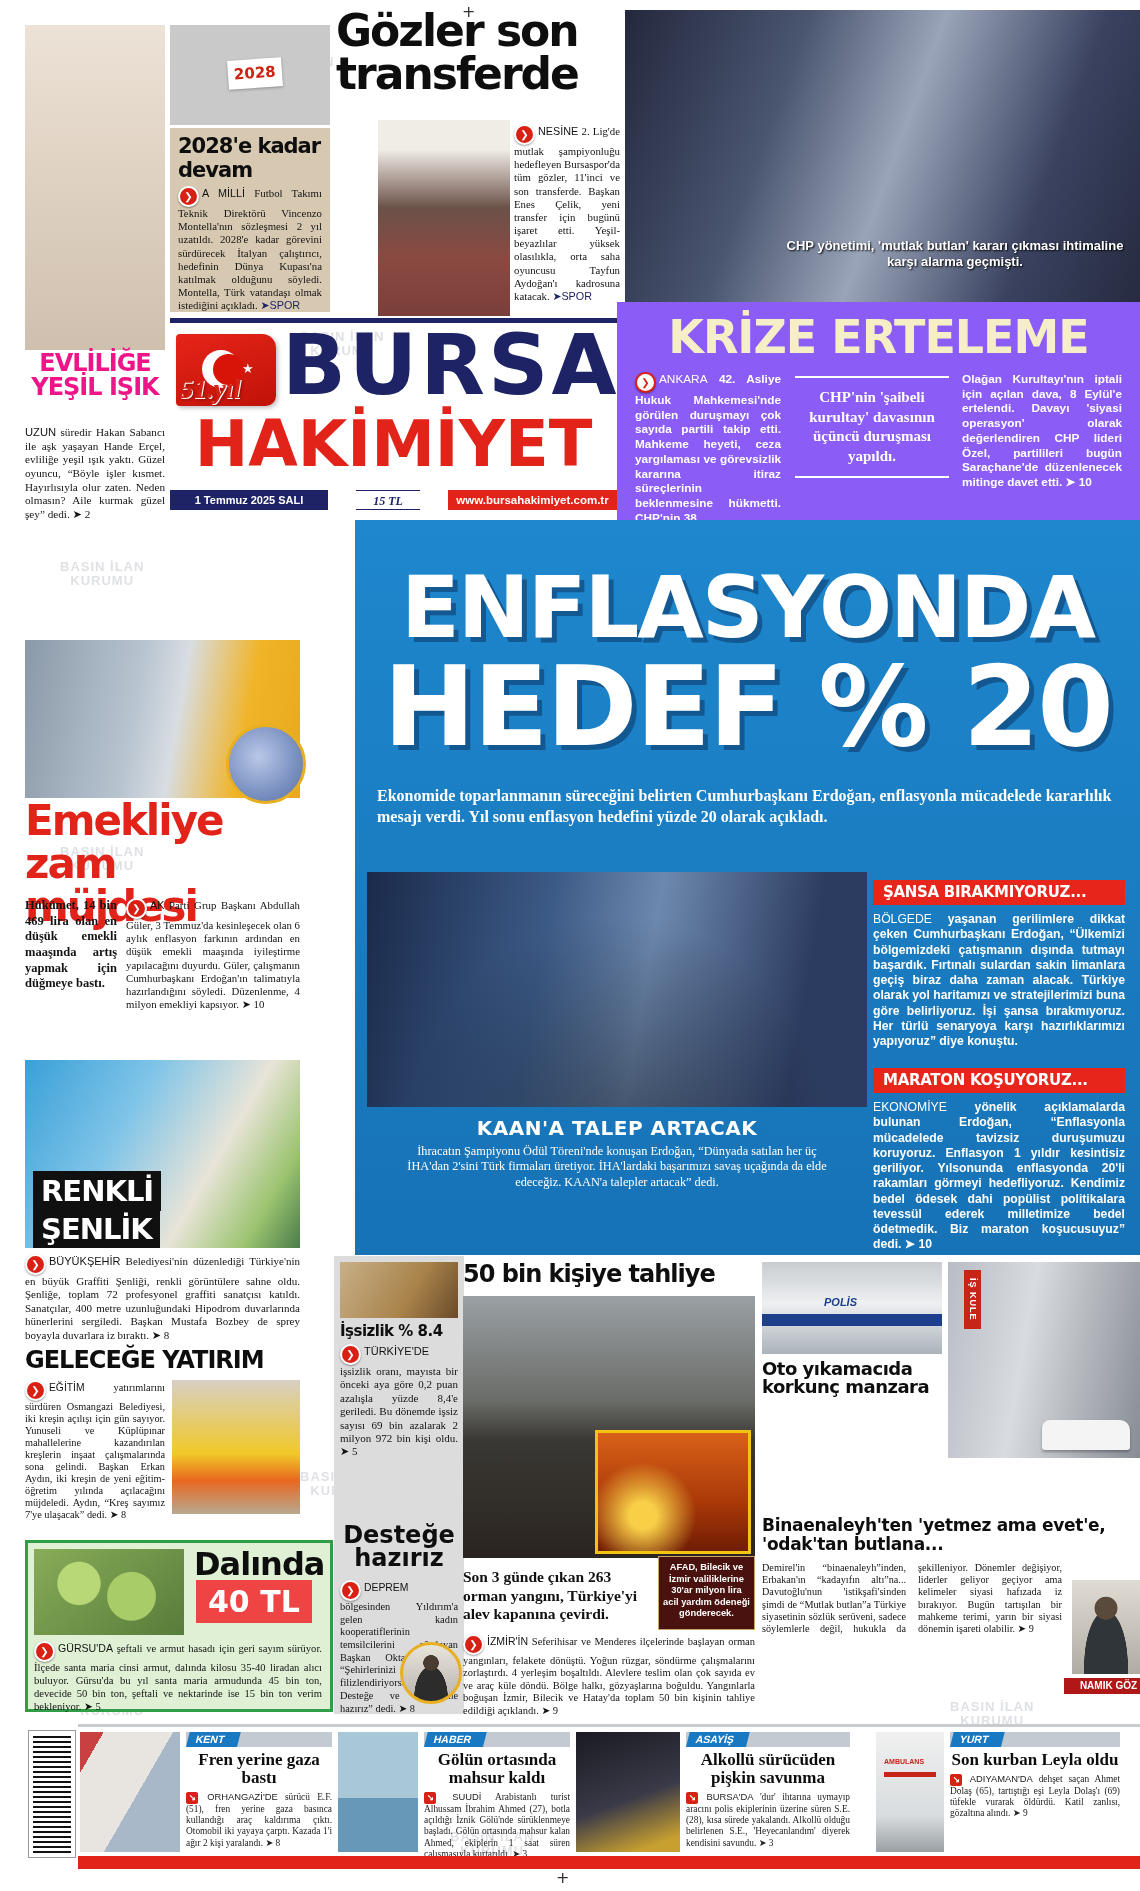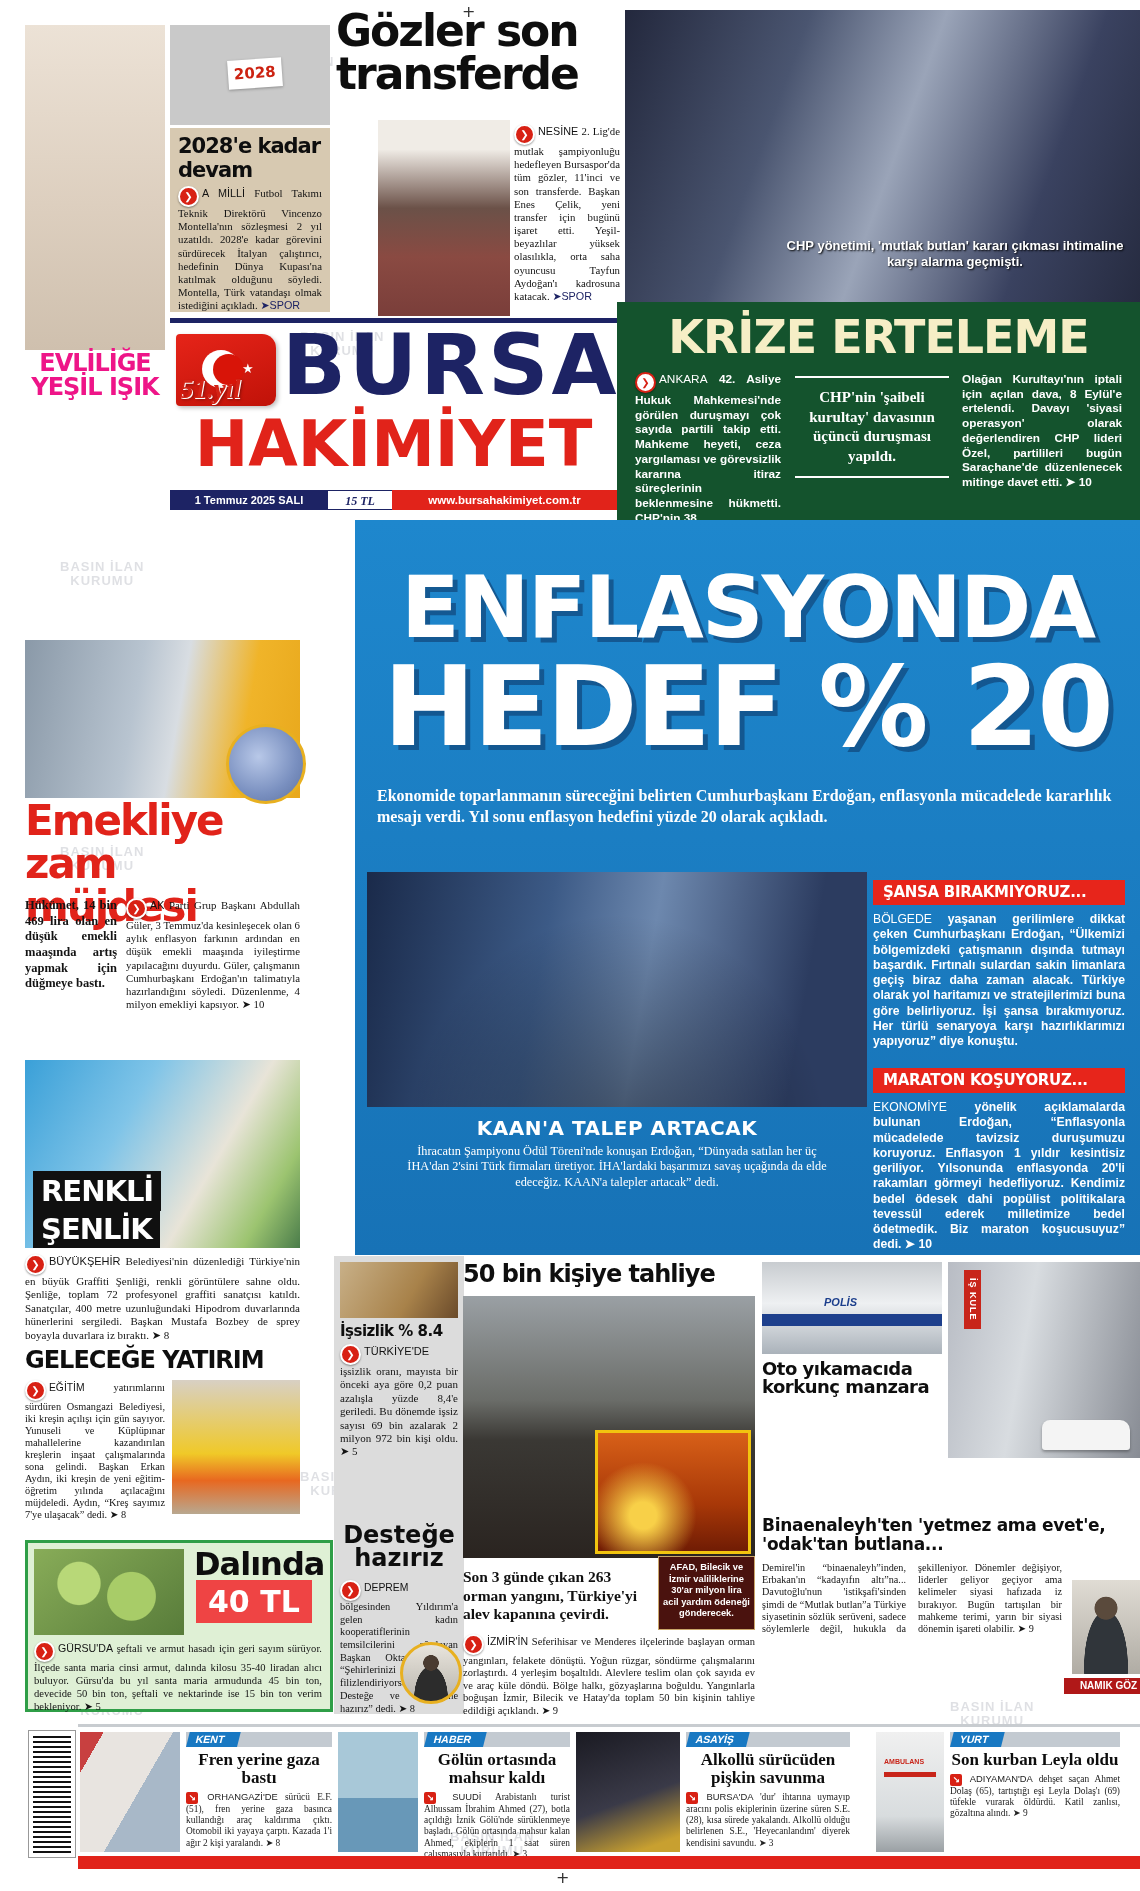--- a/index.html
+++ b/index.html
@@ -53,55 +53,56 @@
   <span class="wm" style="left:70px;top:1690px;">BASIN İLAN
 KURUMU</span>
   <span class="wm" style="left:950px;top:1700px;">BASIN İLAN
 KURUMU</span>
   <span class="wm" style="left:450px;top:1830px;">BASIN İLAN
 KURUMU</span>
 
   <div class="ph" style="left:25px;top:25px;width:140px;height:325px;background:linear-gradient(180deg,#ece2d6,#ddcfbf 55%,#cfc0ae);"></div>
   <div class="hd ml" style="left:25px;top:352px;width:140px;font-size:24px;line-height:.98;color:#ee1588;text-align:center;letter-spacing:-1px;">EVLİLİĞE
 YEŞİL IŞIK</div>
+  <div class="bt" style="left:25px;top:426px;width:140px;height:140px;"><span class="ld">UZUN</span> <span>süredir Hakan Sabancı ile aşk yaşayan Hande Erçel, evliliğe yeşil ışık yaktı. Güzel oyuncu, “Böyle işler kısmet. Hayırlısıyla olur zaten. Neden olmasın? Aile kurmak güzel şey” dedi. ➤ 2</span></div>
 
   <div class="ph" style="left:170px;top:25px;width:160px;height:100px;background:linear-gradient(120deg,#a33;background:linear-gradient(120deg,#993333 0%,#c8c4c0 35%,#efefef 60%,#b8b4b0 100%);">
     <span style="position:absolute;left:58px;top:34px;background:#fff;color:#c21;font:bold 15px/1 'DejaVu Sans',sans-serif;padding:7px 6px;transform:rotate(-4deg);box-shadow:0 1px 3px rgba(0,0,0,.3);">2028</span>
   </div>
   <div class="abs" style="left:170px;top:128px;width:160px;height:184px;background:#d7c9b1;padding:0;">
     <div class="hd" style="position:static;font-size:21px;letter-spacing:-1px;padding:6px 8px 2px 8px;">2028'e kadar devam</div>
     <div class="bt" style="position:static;padding:2px 8px;font-size:10.8px;"><span class="ic">❯</span><span class="ld">A MİLLİ</span> <span>Futbol Takımı Teknik Direktörü Vincenzo Montella'nın sözleşmesi 2 yıl uzatıldı. 2028'e kadar görevini sürdürecek İtalyan çalıştırıcı, hedefinin Dünya Kupası'na katılmak olduğunu söyledi. Montella, Türk vatandaşı olmak istediğini açıkladı.</span> <span class="ld" style="color:#1d2364;">➤SPOR</span></div>
   </div>
 
   <div class="hd ml" style="left:336px;top:10px;width:290px;font-size:44px;line-height:.97;letter-spacing:-2px;">Gözler son
 transferde</div>
   <div class="ph" style="left:378px;top:120px;width:132px;height:196px;background:linear-gradient(180deg,#f0ece6 15%,#6b5148 45%,#8a4a42 70%,#7a3e3a);"></div>
   <div class="bt" style="left:514px;top:124px;width:106px;height:196px;font-size:10.8px;"><span class="ic">❯</span><span class="ld">NESİNE</span> <span>2. Lig'de mutlak şampiyonluğu hedefleyen Bursaspor'da tüm gözler, 11'inci ve son transferde. Başkan Enes Çelik, yeni transfer için bugünü işaret etti. Yeşil-beyazlılar yüksek olasılıkla, orta saha oyuncusu Tayfun Aydoğan'ı kadrosuna katacak.</span> <span class="ld" style="color:#1d2364;">➤SPOR</span></div>
 
   <div class="ph" style="left:625px;top:10px;width:515px;height:292px;background:linear-gradient(110deg,#23283d,#4a5570 30%,#9aa4b8 52%,#3a4260 78%,#262b40);">
     <div style="position:absolute;left:155px;top:228px;width:350px;color:#fff;font:bold 13px/1.2 'Liberation Sans',sans-serif;text-align:center;text-shadow:1px 1px 2px #000;">CHP yönetimi, 'mutlak butlan' kararı çıkması ihtimaline karşı alarma geçmişti.</div>
   </div>
-  <div class="abs" style="left:617px;top:302px;width:523px;height:262px;background:#14532d;">
+  <div class="abs" style="left:617px;top:302px;width:523px;height:262px;background:#8b5cf6;">
     <div class="hd" style="left:0;top:8px;width:523px;font-size:46px;color:#f6eec6;text-align:center;letter-spacing:-1px;">KRİZE ERTELEME</div>
     <div class="bt" style="left:18px;top:70px;width:146px;color:#fff;font:bold 11.8px/1.25 'Liberation Sans',sans-serif;"><span class="ic" style="background:#fff;color:#d82114;border-color:#d82114;">❯</span><span class="ld">ANKARA</span> <span>42. Asliye Hukuk Mahkemesi'nde görülen duruşmayı çok sayıda partili takip etti. Mahkeme heyeti, ceza yargılaması ve görevsizlik kararına itiraz süreçlerinin beklenmesine hükmetti. CHP'nin 38.</span></div>
     <div style="position:absolute;left:178px;top:74px;width:150px;color:#fff;font:bold 15px/1.3 'Liberation Serif',serif;text-align:center;border-top:2px solid #fff;border-bottom:2px solid #fff;padding:10px 2px;">CHP'nin 'şaibeli kurultay' davasının üçüncü duruşması yapıldı.</div>
     <div class="bt" style="left:345px;top:70px;width:160px;color:#fff;font:bold 11.8px/1.25 'Liberation Sans',sans-serif;">Olağan Kurultayı'nın iptali için açılan dava, 8 Eylül'e ertelendi. Davayı 'siyasi operasyon' olarak değerlendiren CHP lideri Özel, partilileri bugün Saraçhane'de düzenlenecek mitinge davet etti. ➤ 10</div>
   </div>
 
   <div class="abs" style="left:170px;top:318px;width:447px;height:196px;">
     <div style="position:absolute;left:0;top:0;width:447px;height:5px;background:#1d2364;"></div>
     <div style="position:absolute;left:6px;top:16px;width:100px;height:72px;background:linear-gradient(160deg,#e62419,#c01208);border-radius:4px 14px 10px 4px;box-shadow:2px 2px 4px rgba(0,0,0,.25);">
       <div style="position:absolute;left:26px;top:16px;width:38px;height:38px;border-radius:50%;background:#fff;"></div>
       <div style="position:absolute;left:37px;top:20px;width:31px;height:31px;border-radius:50%;background:#d81408;"></div>
       <div style="position:absolute;left:66px;top:27px;color:#fff;font-size:13px;">★</div>
     </div>
     <div style="position:absolute;left:10px;top:58px;color:#d42315;font:italic bold 27px/1 'Liberation Serif',serif;text-shadow:1px 1px 0 #fff,2px 2px 3px rgba(0,0,0,.35);">51.yıl</div>
     <div class="hd" style="left:0;top:94px;width:447px;font-size:64px;line-height:1;color:#e1231a;text-align:center;letter-spacing:0px;">HAKİMİYET</div>
     <div class="hd" style="left:112px;top:8px;font-size:84px;line-height:.95;color:#1d2364;letter-spacing:3px;">BURSA</div>
-    <div style="position:absolute;left:0;top:172px;width:447px;height:20px;display:flex;">
+    <div style="position:absolute;left:0;top:172px;width:447px;height:20px;display:flex;gap:28px;">
       <div style="background:#1d2364;color:#fff;font:bold 11px/20px 'Liberation Sans',sans-serif;width:158px;text-align:center;">1 Temmuz 2025 SALI</div>
       <div style="background:#fff;color:#1d2364;font:italic bold 12px/20px 'Liberation Serif',serif;width:64px;text-align:center;border-top:1px solid #1d2364;border-bottom:1px solid #1d2364;">15 TL</div>
       <div style="background:#e1231a;color:#fff;font:bold 11.5px/20px 'Liberation Sans',sans-serif;flex:1;text-align:center;">www.bursahakimiyet.com.tr</div>
     </div>
   </div>
 
   <div class="abs" style="left:355px;top:520px;width:785px;height:735px;background:linear-gradient(180deg,#1e87cd,#1772b6);">
     <div class="hd shadowtxt" style="left:0;top:44px;width:785px;font-size:86px;line-height:1;color:#fff;text-align:center;letter-spacing:-2px;">ENFLASYONDA</div>
     <div class="hd shadowtxt" style="left:0;top:132px;width:785px;font-size:110px;line-height:1;color:#fff;text-align:center;letter-spacing:-2px;">HEDEF % 20</div>
     <div style="position:absolute;left:22px;top:266px;width:742px;color:#fff;font:bold 16px/1.3 'Liberation Serif',serif;">Ekonomide toparlanmanın süreceğini belirten Cumhurbaşkanı Erdoğan, enflasyonla mücadelede kararlılık mesajı verdi. Yıl sonu enflasyon hedefini yüzde 20 olarak açıkladı.</div>

